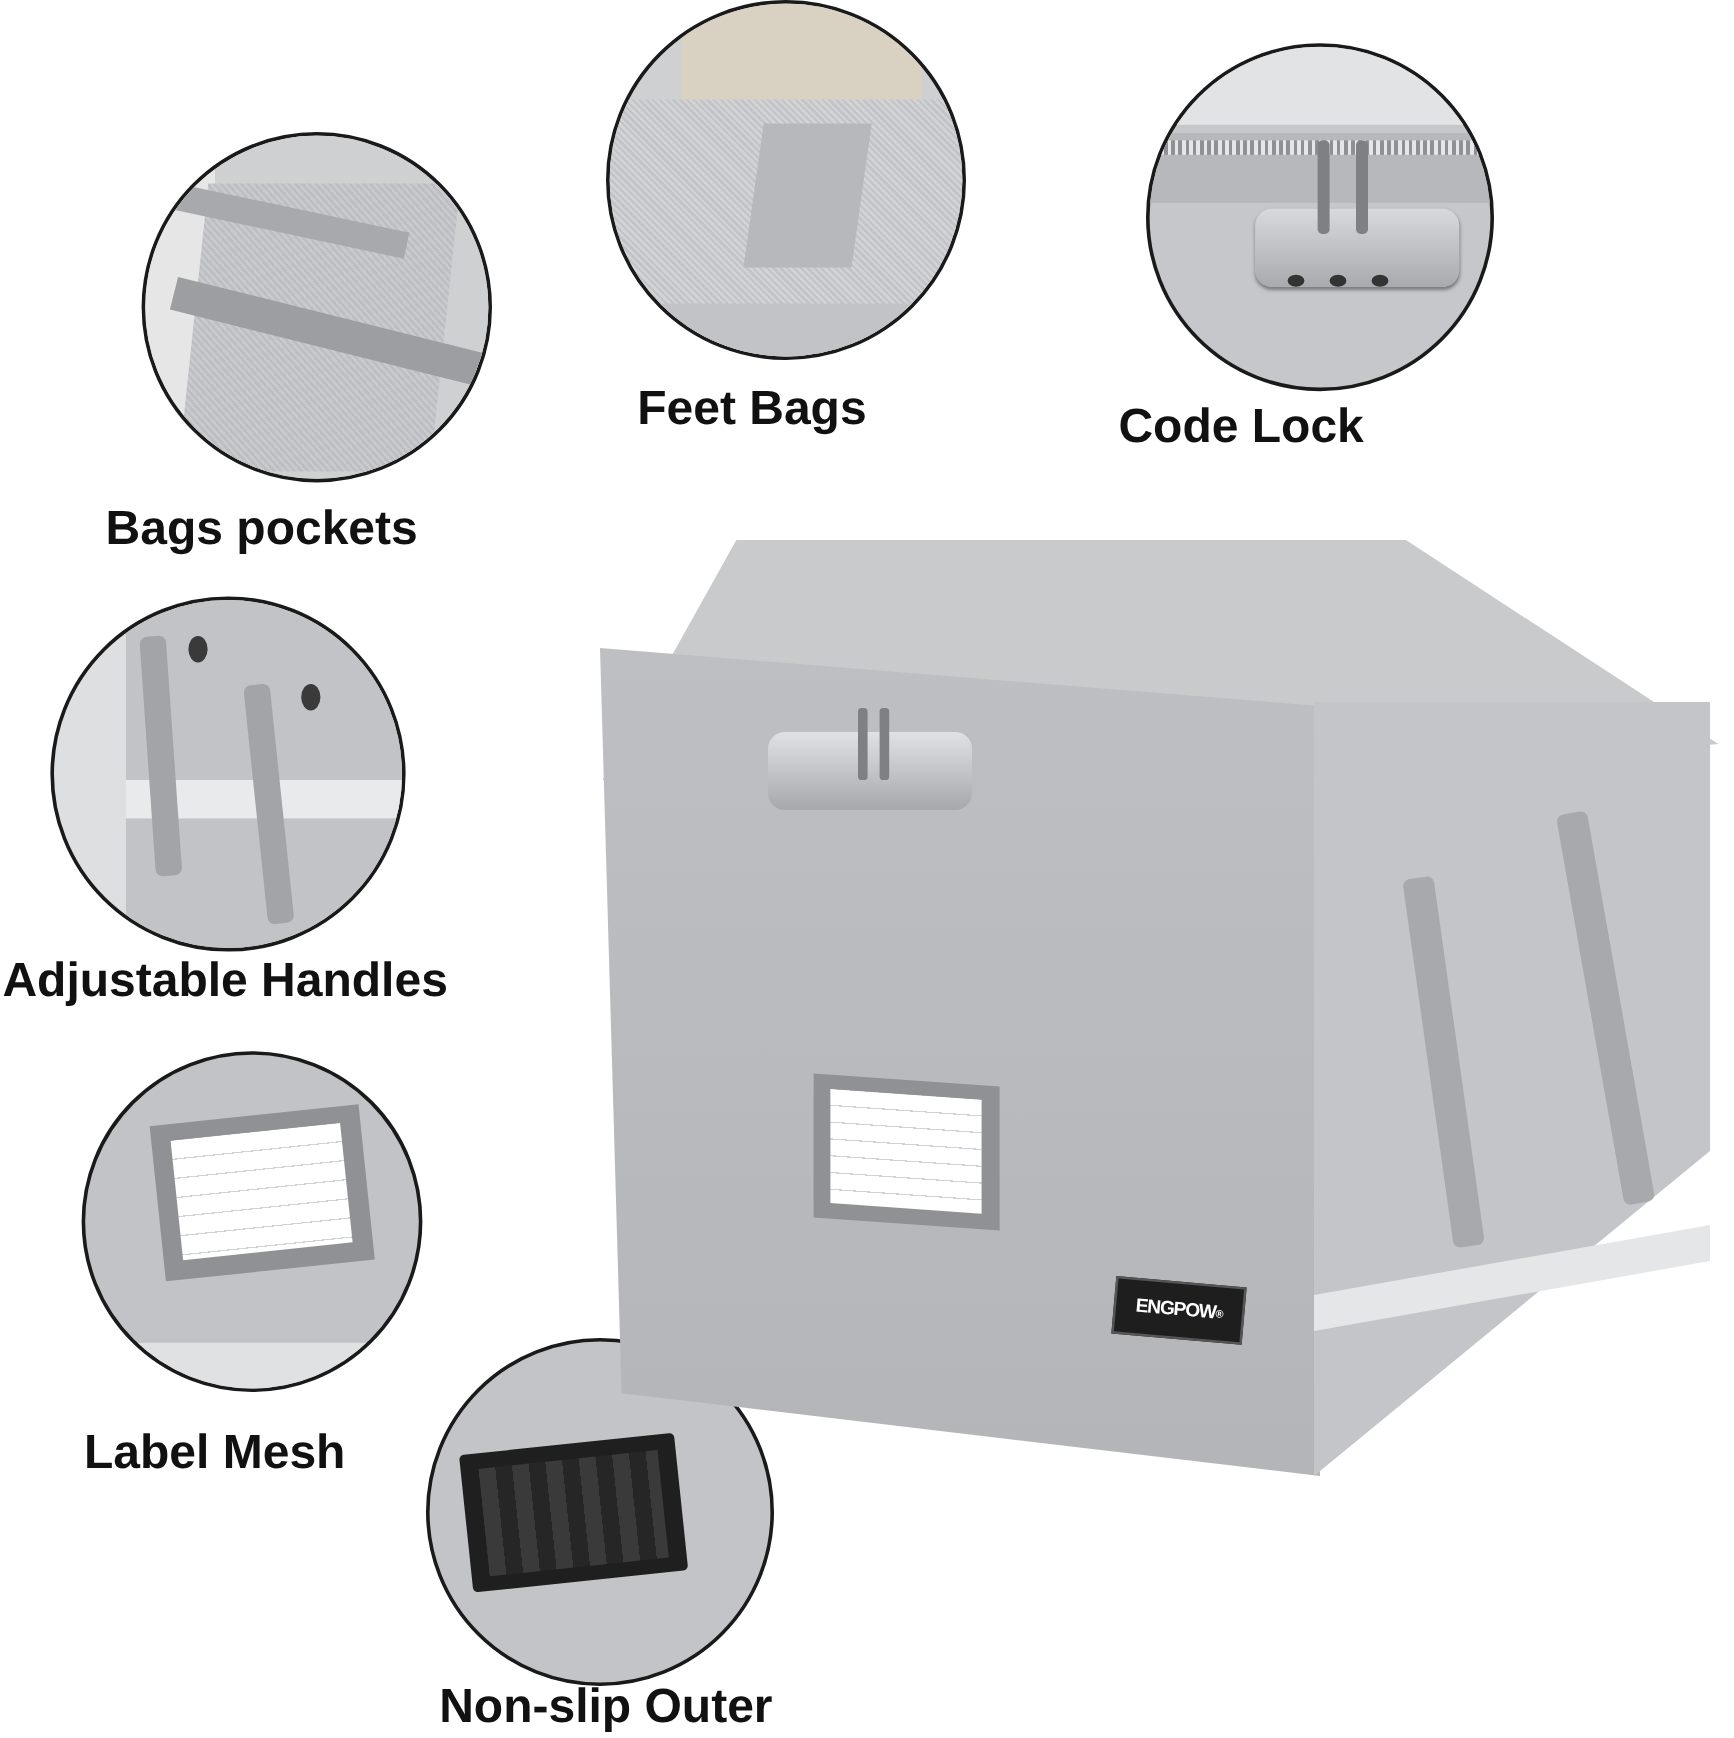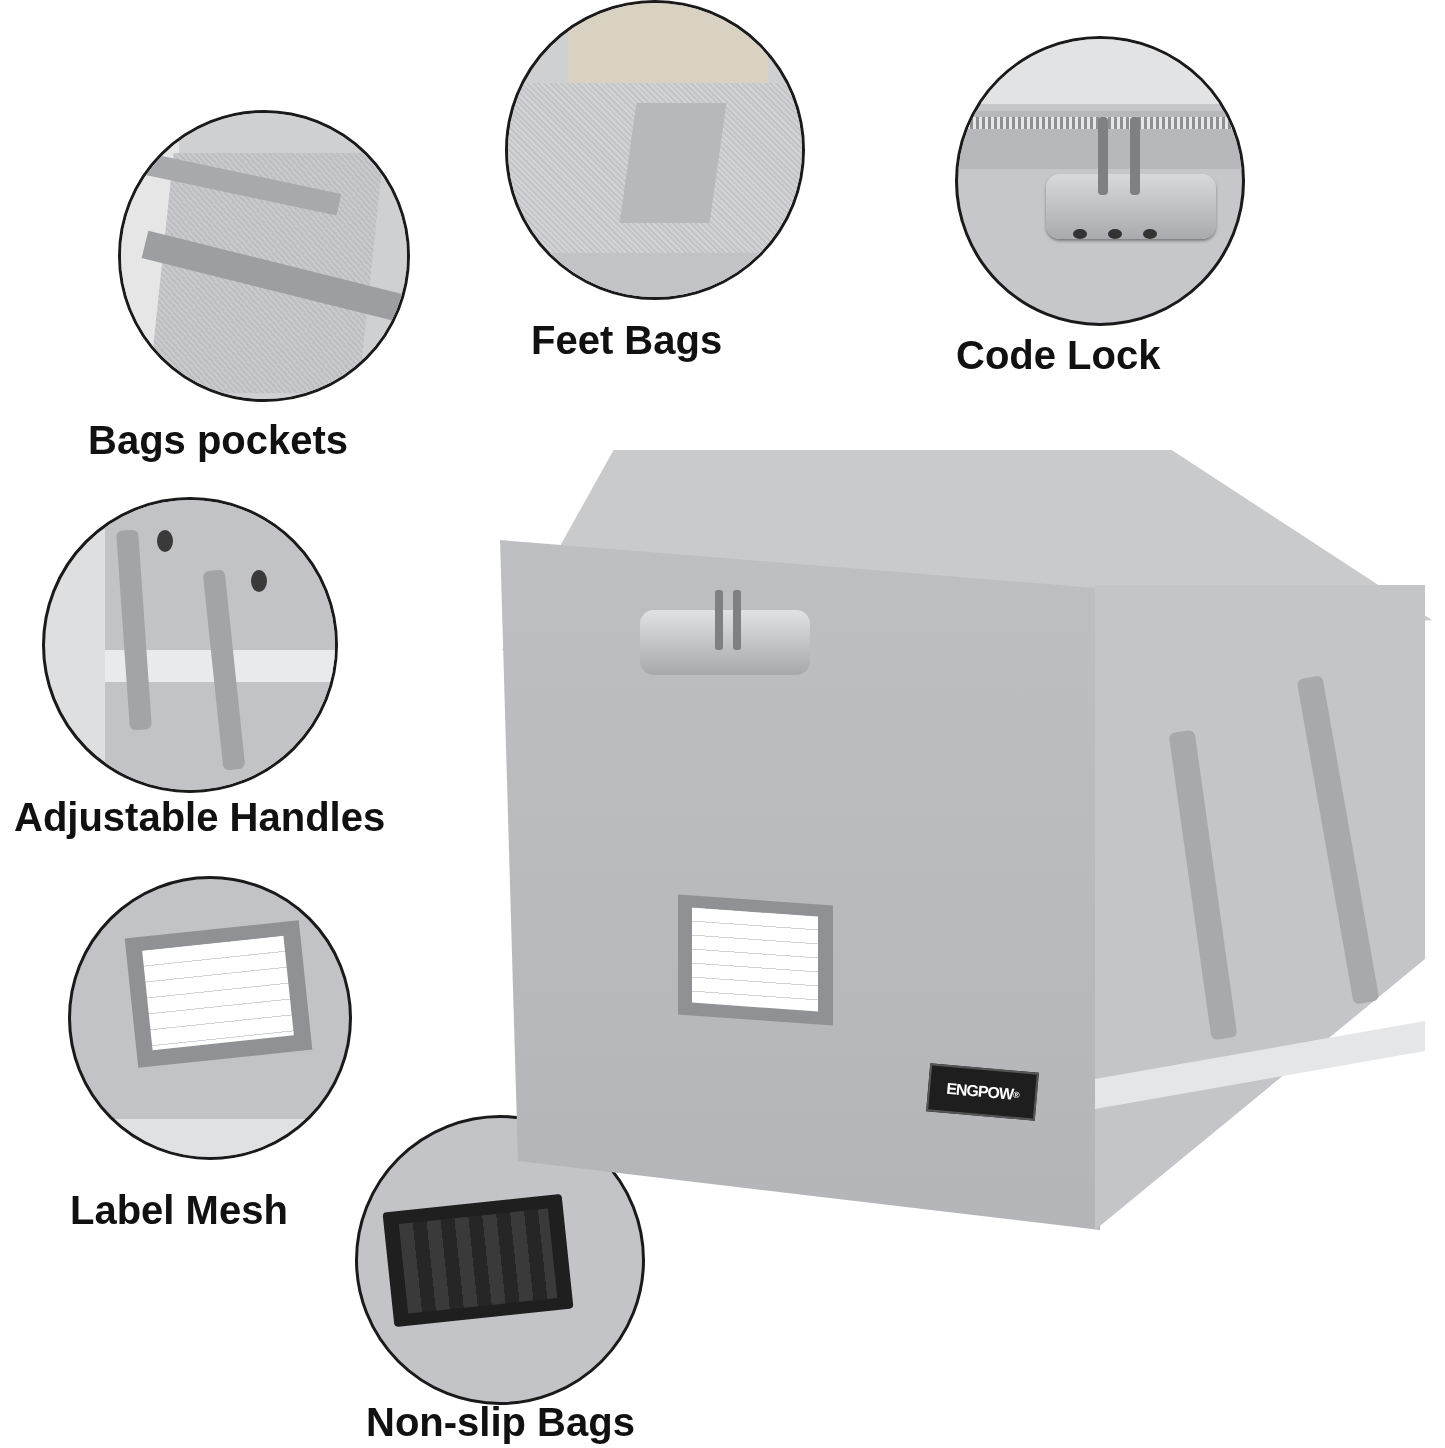--- a/index.html
+++ b/index.html
@@ -31,44 +31,44 @@
   <div class="abs" style="left:0;top:0;width:290px;height:65px;background:#e2e3e4;"></div>
   <div class="abs" style="left:0;top:72px;width:290px;height:58px;background:#b7b8bb;"></div>
   <div class="abs" style="left:0;top:78px;width:290px;height:12px;background:repeating-linear-gradient(90deg,#8e9093 0 3px,#e5e6e7 3px 6px);"></div>
   <div class="abs" style="left:88px;top:135px;width:170px;height:65px;border-radius:14px;background:linear-gradient(#d8d9db,#a8aaad);box-shadow:0 2px 3px #7a7c7f;"></div>
   <div class="abs" style="left:140px;top:78px;width:10px;height:78px;background:#7e8083;border-radius:4px;"></div>
   <div class="abs" style="left:172px;top:78px;width:10px;height:78px;background:#7e8083;border-radius:4px;"></div>
   <div class="abs" style="left:115px;top:190px;width:14px;height:10px;background:#333;border-radius:50%;"></div>
   <div class="abs" style="left:150px;top:190px;width:14px;height:10px;background:#333;border-radius:50%;"></div>
   <div class="abs" style="left:185px;top:190px;width:14px;height:10px;background:#333;border-radius:50%;"></div>
 </div>
-<div class="label" style="left:956px;top:333px;">Code Lock</div>
+<div class="label" style="left:932px;top:333px;">Code Lock</div>
 
 <div class="circle" style="left:42px;top:497px;width:296px;height:296px;background:#dedfe0;">
   <div class="abs" style="left:60px;top:0;width:236px;height:296px;background:#c2c3c6;"></div>
   <div class="abs" style="left:60px;top:150px;width:236px;height:32px;background:#e9eaeb;"></div>
   <div class="abs" style="left:78px;top:30px;width:22px;height:200px;background:#a2a4a7;border-radius:6px;transform:rotate(-4deg);"></div>
   <div class="abs" style="left:168px;top:70px;width:22px;height:200px;background:#a2a4a7;border-radius:6px;transform:rotate(-6deg);"></div>
   <div class="abs" style="left:112px;top:30px;width:16px;height:22px;background:#3a3a3a;border-radius:50%;"></div>
   <div class="abs" style="left:206px;top:70px;width:16px;height:22px;background:#3a3a3a;border-radius:50%;"></div>
 </div>
-<div class="label" style="left:14px;top:795px;">Adjustable Handles</div>
+<div class="label" style="left:2px;top:795px;">Adjustable Handles</div>
 
 <div class="circle" style="left:68px;top:876px;width:284px;height:284px;background:#c2c3c6;">
   <div class="abs" style="left:60px;top:50px;width:175px;height:130px;background:#8f9194;transform:rotate(-6deg);"></div>
   <div class="abs" style="left:76px;top:64px;width:142px;height:100px;background:repeating-linear-gradient(#ffffff 0 15px,#cfd3d8 15px 16px);transform:rotate(-6deg);"></div>
   <div class="abs" style="left:0;top:240px;width:284px;height:44px;background:#e0e1e2;"></div>
 </div>
 <div class="label" style="left:70px;top:1188px;">Label Mesh</div>
 
 <div class="circle" style="left:355px;top:1115px;width:290px;height:290px;background:#c3c4c7;">
   <div class="abs" style="left:30px;top:85px;width:180px;height:115px;background:#1f1f1f;transform:rotate(-6deg);border-radius:4px;"></div>
   <div class="abs" style="left:45px;top:98px;width:150px;height:90px;background:repeating-linear-gradient(90deg,#3a3a3a 0 14px,#262626 14px 28px);transform:rotate(-6deg);"></div>
 </div>
-<div class="label" style="left:366px;top:1400px;">Non-slip Bags</div>
+<div class="label" style="left:366px;top:1400px;">Non-slip Outer</div>
 
 <div class="abs" style="left:490px;top:450px;width:950px;height:800px;">
 
   <div class="abs" style="left:12px;top:0;width:930px;height:200px;background:#c9cacc;clip-path:polygon(0 100%,12% 0,72% 0,100% 85%,65% 100%);"></div>
 
   <div class="abs" style="left:10px;top:90px;width:600px;height:690px;background:linear-gradient(180deg,#bebfc2,#b4b5b8);clip-path:polygon(0 0,100% 7%,100% 100%,3% 90%);"></div>
 
   <div class="abs" style="left:605px;top:135px;width:330px;height:645px;background:#c4c5c8;clip-path:polygon(0 0,100% 0,100% 58%,0 100%);"></div>
 
   <div class="abs" style="left:605px;top:600px;width:330px;height:30px;background:#e5e6e7;transform:skewY(-10deg);"></div>

